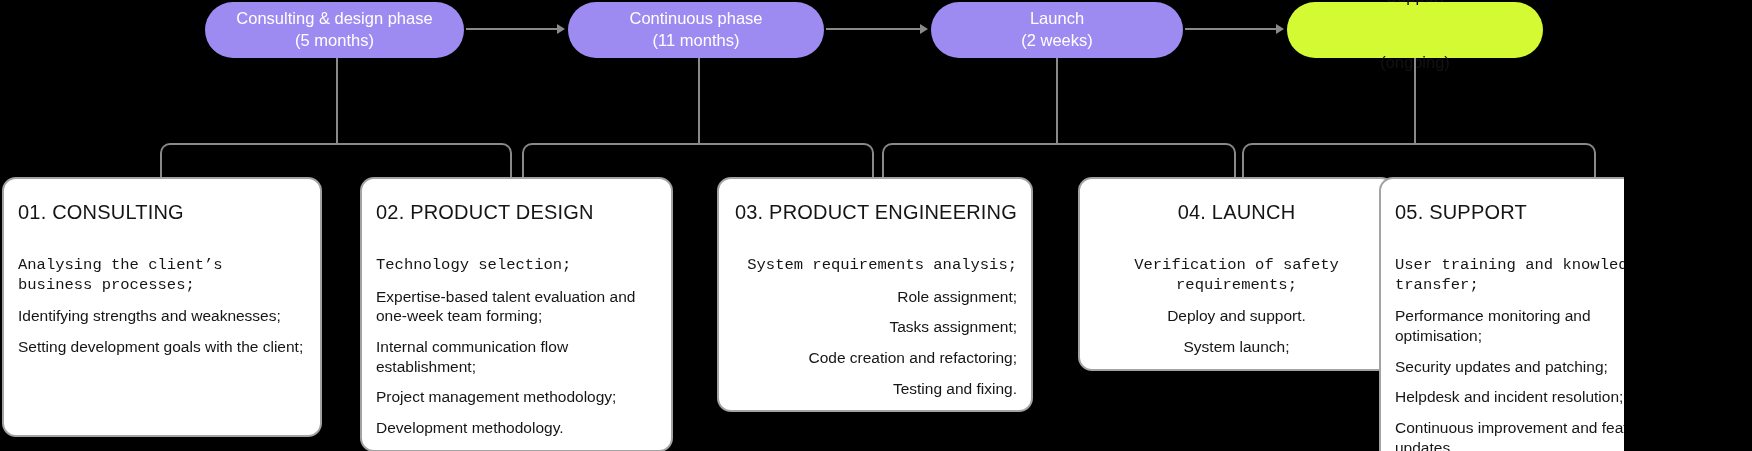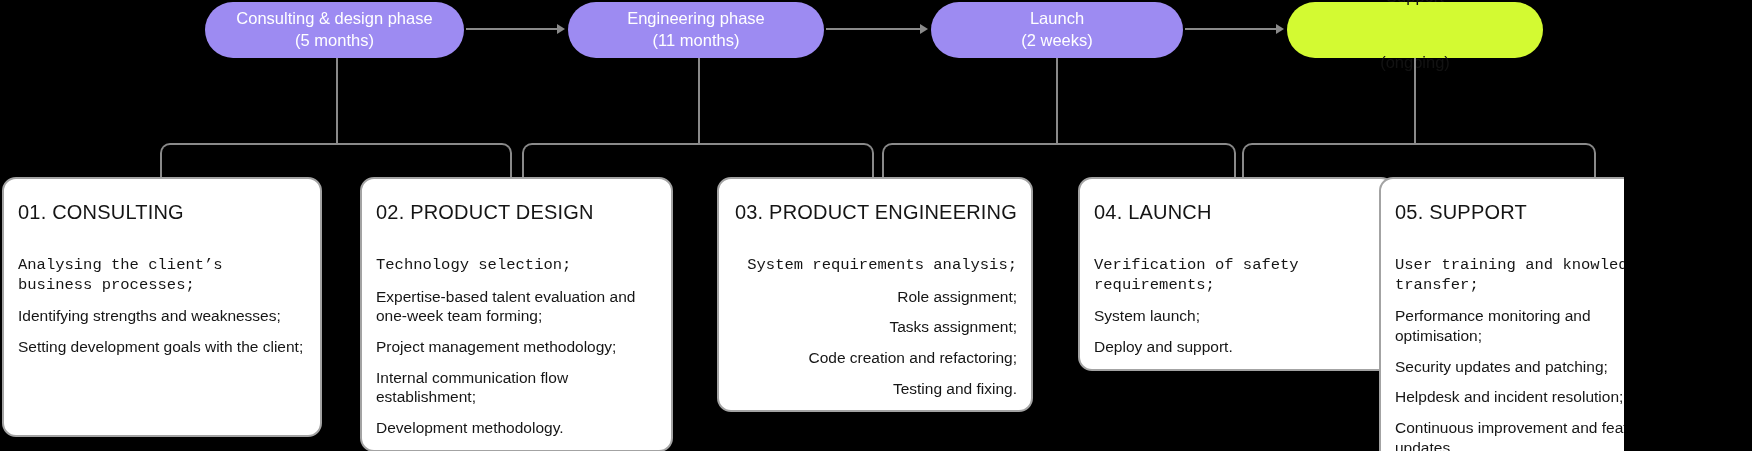--- a/index.html
+++ b/index.html
@@ -46,41 +46,41 @@
   .b4{left:1242px;width:350px;}
   
   .card{
     position:absolute;top:177px;box-sizing:border-box;
     background:#ffffff;border:2px solid #a3a3a3;border-radius:14px;
     padding:22px 14px 12px;color:#151515;
   }
   .c1{left:2px;width:320px;min-height:260px;}
   .c2{left:360px;width:313px;min-height:270px;}
   .c3{left:717px;width:316px;min-height:233px;text-align:right;}
-  .c4{left:1078px;width:317px;min-height:171px;}
+  .c4{left:1078px;width:317px;min-height:171px;text-align:center;}
   .c5{left:1379px;width:315px;min-height:266px;}
   .card-title{
     margin:0;font-size:20px;font-weight:500;letter-spacing:.2px;color:#151515;
   }
   .item{
     margin:11px 0 0;font-size:15.5px;font-weight:500;line-height:1.27;color:#151515;
   }
   .item:first-of-type{margin-top:32px;font-family:Liberation Mono, monospace;}
 </style>
 </head>
 <body>
 
 <div class="canvas">
 
   <div class="pill purple p1">
     <div>Consulting &amp; design phase</div>
     <div>(5 months)</div>
   </div>
   <div class="pill purple p2">
-    <div>Engineering phase</div>
+    <div>Continuous phase</div>
     <div>(11 months)</div>
   </div>
   <div class="pill purple p3">
     <div>Launch</div>
     <div>(2 weeks)</div>
   </div>
   <div class="pill lime p4">
     <div>Support</div>
     <div>(ongoing)</div>
   </div>
@@ -103,39 +103,39 @@
     <h2 class="card-title">01. CONSULTING</h2>
     <p class="item">Analysing the client’s business processes;</p>
     <p class="item">Identifying strengths and weaknesses;</p>
     <p class="item">Setting development goals with the client;</p>
   </div>
 
   <div class="card c2">
     <h2 class="card-title">02. PRODUCT DESIGN</h2>
     <p class="item">Technology selection;</p>
     <p class="item">Expertise-based talent evaluation and one-week team forming;</p>
+    <p class="item">Internal communication flow establishment;</p>
     <p class="item">Project management methodology;</p>
-    <p class="item">Internal communication flow establishment;</p>
     <p class="item">Development methodology.</p>
   </div>
 
   <div class="card c3">
     <h2 class="card-title">03. PRODUCT ENGINEERING</h2>
     <p class="item">System requirements analysis;</p>
     <p class="item">Role assignment;</p>
     <p class="item">Tasks assignment;</p>
     <p class="item">Code creation and refactoring;</p>
     <p class="item">Testing and fixing.</p>
   </div>
 
   <div class="card c4">
     <h2 class="card-title">04. LAUNCH</h2>
     <p class="item">Verification of safety requirements;</p>
+    <p class="item">Deploy and support.</p>
     <p class="item">System launch;</p>
-    <p class="item">Deploy and support.</p>
   </div>
 
   <div class="card c5">
     <h2 class="card-title">05. SUPPORT</h2>
     <p class="item">User training and knowledge transfer;</p>
     <p class="item">Performance monitoring and optimisation;</p>
     <p class="item">Security updates and patching;</p>
     <p class="item">Helpdesk and incident resolution;</p>
     <p class="item">Continuous improvement and feature updates.</p>
   </div>

